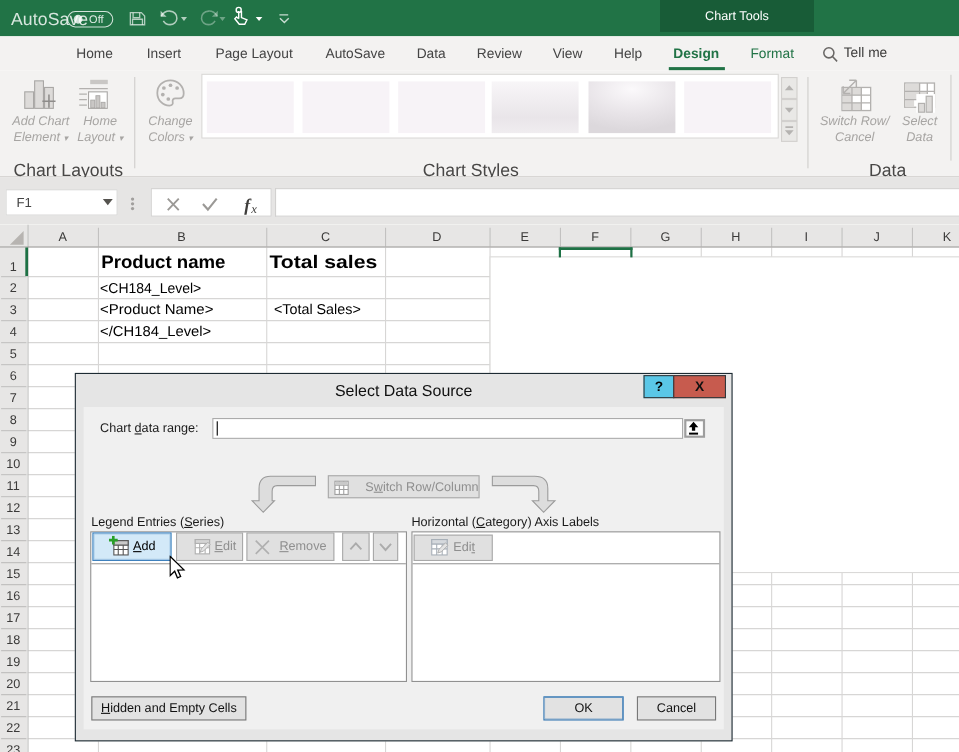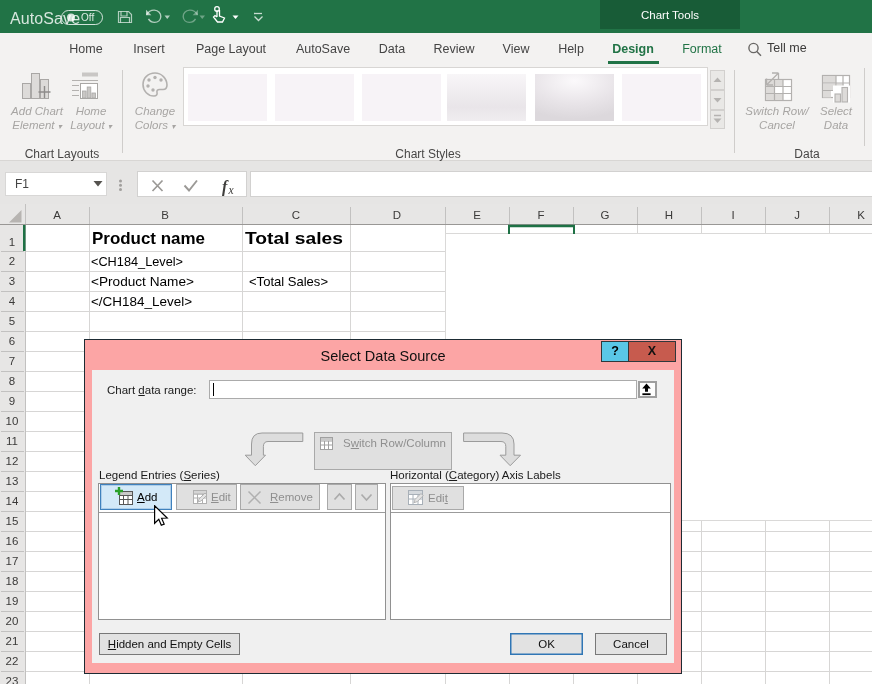--- a/index.html
+++ b/index.html
@@ -18,35 +18,35 @@
   .tab { position:absolute; top:0; height:31px; line-height:33px; font-size:12.5px; color:#444;
     transform:translateX(-50%); white-space:nowrap; }
   .tab.green { color:#217346; }
   #designul { left:608px; top:61px; width:51px; height:3px; background:#217346; }
   #tellme { left:767px; top:41px; font-size:12.5px; color:#3b3a39; }
 
   
   #ribbon { left:0; top:64px; width:872px; height:97px; background:#f3f2f1; border-bottom:1px solid #d8d6d4; }
   .rsep { position:absolute; top:6px; width:1px; height:83px; background:#cfcdcb; }
   .rbtnlabel { position:absolute; font-size:11.5px; color:#a7a5a3; transform:translateX(-50%); white-space:nowrap;font-style:italic; }
-  .grplabel { position:absolute; top:83px; font-size:12px; color:#484746; transform:translateX(-50%); white-space:nowrap; }
+  .grplabel { position:absolute; top:83px; font-size:16px; color:#484746; transform:translateX(-50%); white-space:nowrap; }
   #gallery { left:183px; top:3px; width:525px; height:59px; background:#fff; border:1px solid #d8d6d4; }
   .thumb { position:absolute; top:6px; width:79px; height:47px; background:#f7f3f7; }
   #gscroll { left:710px; top:6px; width:15px; height:59px; }
   .gsbtn { position:absolute; left:0; width:15px; height:20px; background:#e9e8e6; border:1px solid #d2d0ce; }
 
   
   #fbar { left:0; top:161px; width:872px; height:43px; background:#e6e5e4; }
   #namebox { left:5px; top:11px; width:102px; height:24px; background:#fff; border:1px solid #d8d7d6;
      font-size:12px; color:#444; line-height:22px; padding-left:9px; }
   #fxarea { left:250px; top:10px; width:622px; height:26px; background:#fff; border:1px solid #d2d1d0; border-right:none; }
   #fxbox { left:137px; top:10px; width:110px; height:26px; background:#fff; border:1px solid #d2d1d0; }
 
   
-  #dlg { left:84px; top:339px; width:598px; height:335px; background:#fca5a5; border:1px solid #1d2b33; z-index:30; }
+  #dlg { left:68px; top:339px; width:598px; height:335px; background:#e5e5e5; border:1px solid #1d2b33; z-index:30; }
   #dlgtitle { left:0; top:0; width:596px; height:30px; text-align:center; font-size:14.5px; color:#101010; line-height:33px; }
   #dhelp { left:516px; top:1px; width:28px; height:21px; background:#5ac7e7; border:1px solid #30373b; color:#000;
      font-weight:bold; font-size:12.5px; text-align:center; line-height:19px; }
   #dclose { left:543px; top:1px; width:48px; height:21px; background:#c75b4e; border:1px solid #30373b; color:#111;
      font-weight:bold; font-size:12.5px; text-align:center; line-height:19px; }
   #dcontent { left:7px; top:30px; width:582px; height:293px; background:#f0f0f0; font-size:11.5px; color:#1a1a1a; }
   #rangeinput { left:117px; top:10px; width:428px; height:19px; background:#fff; border:1px solid #ababab; }
   #refedit { left:546px; top:11px; width:19px; height:17px; background:#fdfdfd; border:2px solid #9e9e9e; }
   .dbtn { position:absolute; font-size:11.5px; text-align:center; white-space:nowrap; }
   .dis { background:#e0e0e0; border:1px solid #a9a9a9; color:#8f8f8f; }
@@ -394,21 +394,21 @@
         <path d="M6.5,0.5 L10.8,5.5 L8,5.5 L8,8.7 L5,8.7 L5,5.5 L2.2,5.5 Z" fill="#000"></path>
         <rect x="2.4" y="10.3" width="8.2" height="1.8" fill="#000"></rect>
       </svg>
     </div>
     <svg class="abs" style="left:152px; top:58px;" width="62" height="42" viewBox="0 0 62 42">
       <path d="M58.8,5 H18 Q7.5,5 7.5,16 V27.2 H1.2 L11.3,37.7 L21.5,27.2 H19.4 V18.5 Q19.4,13.5 24,13.5 H58.8 Z" fill="#dddddd" stroke="#9b9b9b" stroke-width="1"></path>
     </svg>
     <svg class="abs" style="left:368px; top:58px;" width="64" height="42" viewBox="0 0 64 42">
       <path d="M3.6,5 H42 Q54,5 54,16 V27.2 H60.5 L50.2,37.7 L40,27.2 H45.8 V18.5 Q45.8,13.5 41,13.5 H3.6 Z" fill="#dddddd" stroke="#9b9b9b" stroke-width="1"></path>
     </svg>
-    <div class="dbtn dis" style="left:222px; top:62px; width:138px; height:38px; line-height:21px; padding-left:23px; text-align:center;">S<u class="ac">w</u>itch Row/Column</div>
+    <div class="dbtn dis" style="left:222px; top:62px; width:138px; height:21px; line-height:21px; padding-left:23px; text-align:right;">S<u class="ac">w</u>itch Row/Column</div>
     <svg class="abs" style="left:227px; top:66px;" width="15" height="15" viewBox="0 0 15 15">
       <g fill="none" stroke="#a0a0a0" stroke-width="1">
         <rect x="1.5" y="1.5" width="12" height="12" fill="#fff"></rect>
         <path d="M1.5,5 h12 M1.5,9 h12 M5.5,1.5 v12 M9.5,1.5 v12"></path>
       </g>
       <rect x="2" y="2" width="11" height="3" fill="#c9c9c9"></rect>
     </svg>
     <div class="abs" style="left:7px; top:99px;">Legend Entries (<u class="ac">S</u>eries)</div>
     <div class="abs" style="left:298px; top:99px;">Horizontal (<u class="ac">C</u>ategory) Axis Labels</div>
     <div class="listbox" style="left:6px; width:288px;"></div>

